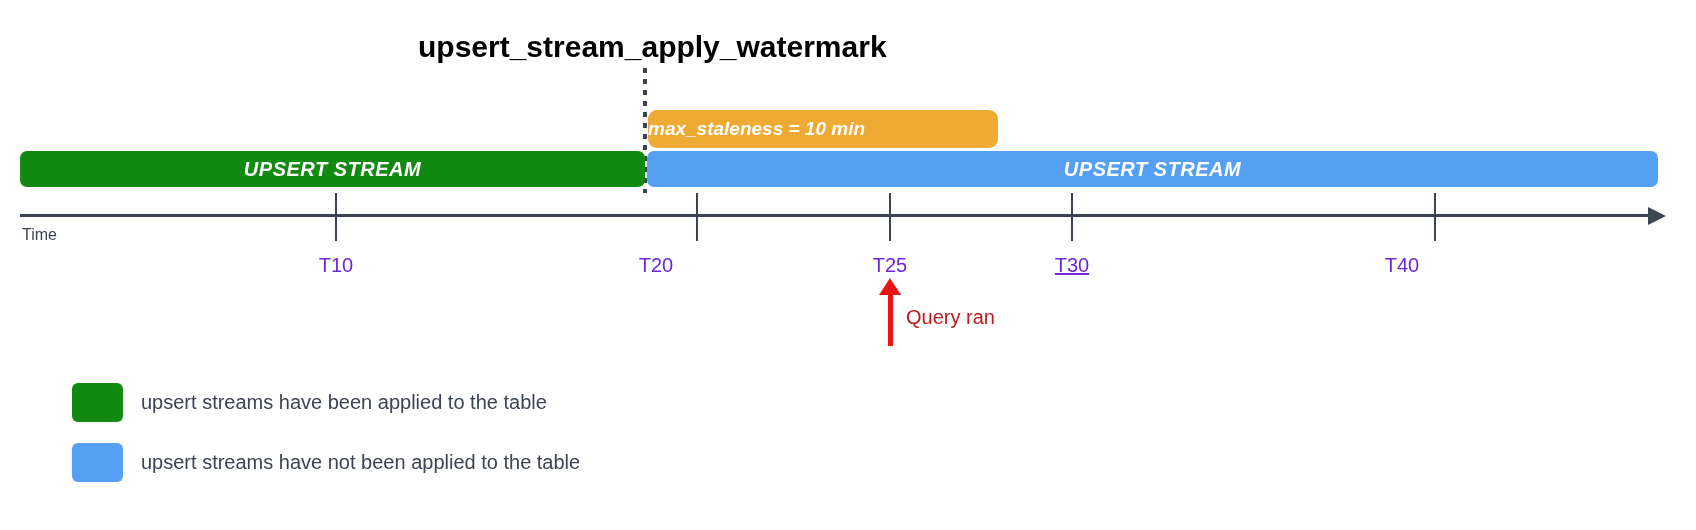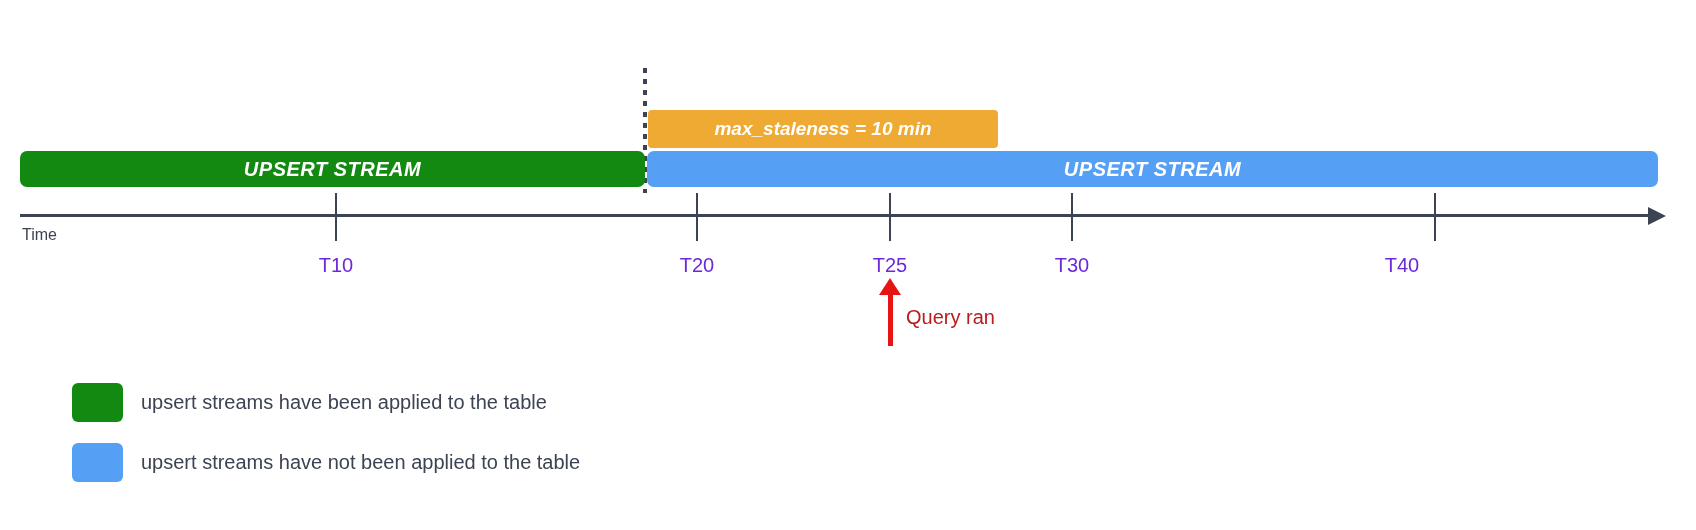--- a/index.html
+++ b/index.html
@@ -41,24 +41,24 @@
     background-repeat: repeat-y;
   }
 
   
   #staleness-bar {
     left: 648px;
     top: 110px;
     width: 350px;
     height: 38px;
     background: #eeaa33;
-    border-radius: 4px;
+    border-radius: 9px;
     display: flex;
     align-items: center;
-    justify-content: center;
+    justify-content: flex-start;
   }
   #staleness-label {
     color: #ffffff;
     font-size: 19px;
     font-weight: bold;
     font-style: italic;
     white-space: nowrap;
   }
 
   
@@ -171,20 +171,21 @@
     font-size: 20px;
     color: #3c4352;
     white-space: nowrap;
   }
 </style>
 </head>
 <body>
 
 <div id="canvas">
 
+  <div class="abs" id="title">upsert_stream_apply_watermark</div>
 
   <div class="abs" id="watermark-line"></div>
 
   <div class="abs" id="staleness-bar" style="background: rgb(238, 170, 51);">
     <span id="staleness-label">max_staleness = 10 min</span>
   </div>
 
   <div class="abs stream-bar" id="applied-bar" style="background: rgb(18, 138, 18);">
     <span class="stream-bar-label">UPSERT STREAM</span>
   </div>
@@ -194,25 +195,25 @@
   </div>
 
   <div class="abs" id="axis-line"></div>
   <div class="abs" id="axis-arrow"></div>
   <div class="abs" id="time-label">Time</div>
 
   <div id="tick-container">
       <div class="abs tick" style="left: 335px;"></div>
       <div class="abs tick-label" style="left: 336px;">T10</div>
       <div class="abs tick" style="left: 696px;"></div>
-      <div class="abs tick-label" style="left: 697px;">T20</div>
+      <div class="abs tick-label" style="left: 656px;">T20</div>
       <div class="abs tick" style="left: 889px;"></div>
       <div class="abs tick-label" style="left: 890px;">T25</div>
       <div class="abs tick" style="left: 1071px;"></div>
-      <div class="abs tick-label" style="left: 1072px;">T30</div>
+      <div class="abs tick-label" style="left: 1072px; text-decoration: underline;">T30</div>
       <div class="abs tick" style="left: 1434px;"></div>
       <div class="abs tick-label" style="left: 1402px;">T40</div>
     </div>
 
   <div class="abs" id="query-arrow-shaft" style="background: rgb(232, 20, 20);"></div>
   <div class="abs" id="query-arrow-head" style="border-bottom-color: rgb(232, 20, 20);"></div>
   <div class="abs" id="query-label">Query ran</div>
 
   <div class="abs legend-row" id="legend-row-0">
     <span class="legend-swatch" id="legend-swatch-0" style="background: rgb(18, 138, 18);"></span>

